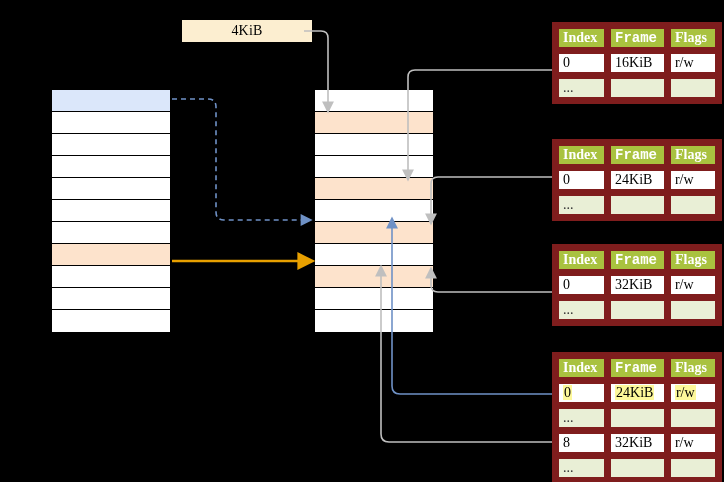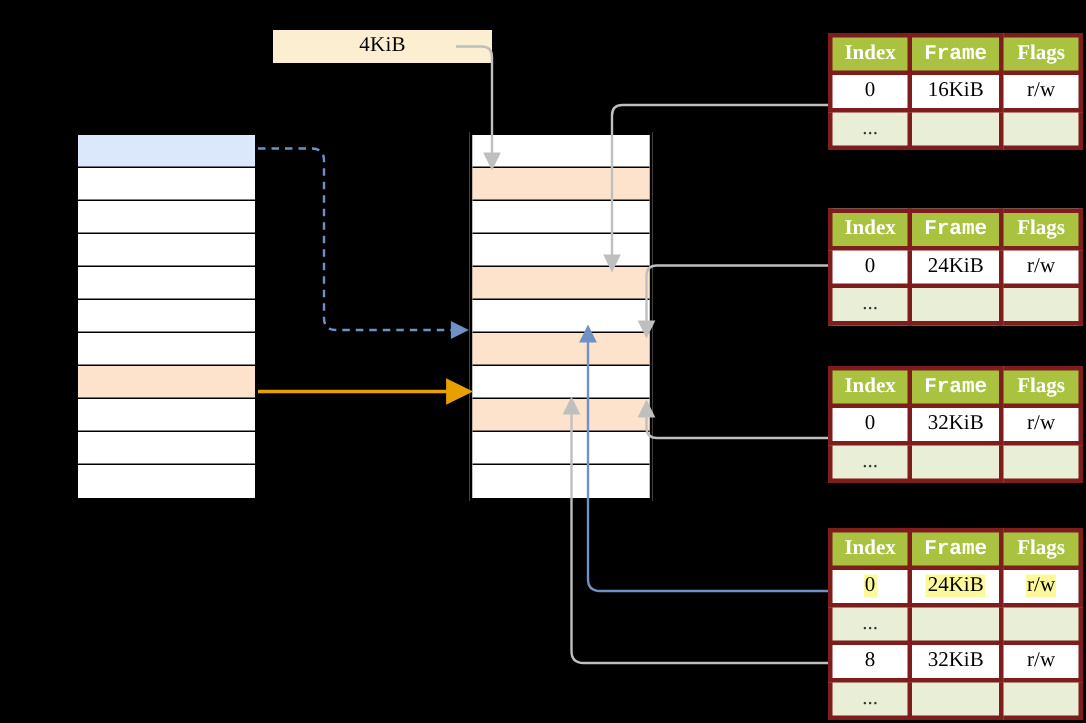--- a/index.html
+++ b/index.html
@@ -16,42 +16,42 @@
   .r-peach{background:#fde3cc;}
 
   
   .sizebox{position:absolute;background:#fceed0;box-sizing:border-box;
            display:flex;align-items:center;justify-content:center;
            font-size:14px;color:#000;letter-spacing:.2px;}
 
   
   .ptable{position:absolute;border-collapse:collapse;background:#fff;
           border:1px solid #7f9a23;}
-  .ptable td,.ptable th{border:3px solid #7f1d1d;padding:1px 4px;
-          font-size:14px;color:#000;text-align:center;vertical-align:middle;
+  .ptable td,.ptable th{border:7px solid #7f1d1d;padding:1px 4px;
+          font-size:14px;color:#000;text-align:left;vertical-align:middle;
           height:25px;box-sizing:border-box;font-weight:normal;}
   .ptable th{background:#a9c23f;color:#ffffff;font-weight:bold;}
   .ptable td.dots{background:#e9efd6;color:#333;}
   .ptable td.empty{background:#e9efd6;}
   .c-index{width:54px;}
   .c-frame{width:62px;font-family:Liberation Mono, monospace;}
   .c-flags{width:54px;}
   .hlcell{background:#ffffff;}
   .hlcell span{background:#fdf89a;padding:0 1px;}
 
   
   #wires{position:absolute;left:0;top:0;width:724px;height:482px;
          pointer-events:none;}
 </style>
 </head>
 <body>
 
 <div id="stage">
 
-  <div class="sizebox" style="left:182px;top:20px;width:146px;height:22px;">
+  <div class="sizebox" style="left:182px;top:20px;width:130px;height:22px;">
     <span>4KiB</span>
   </div>
 
   <div class="memcol" style="left:50px;top:88px;width:122px;height:246px;">
     <div class="memrow r-blue"></div>
     <div class="memrow r-white"></div>
     <div class="memrow r-white"></div>
     <div class="memrow r-white"></div>
     <div class="memrow r-white"></div>
     <div class="memrow r-white"></div>

